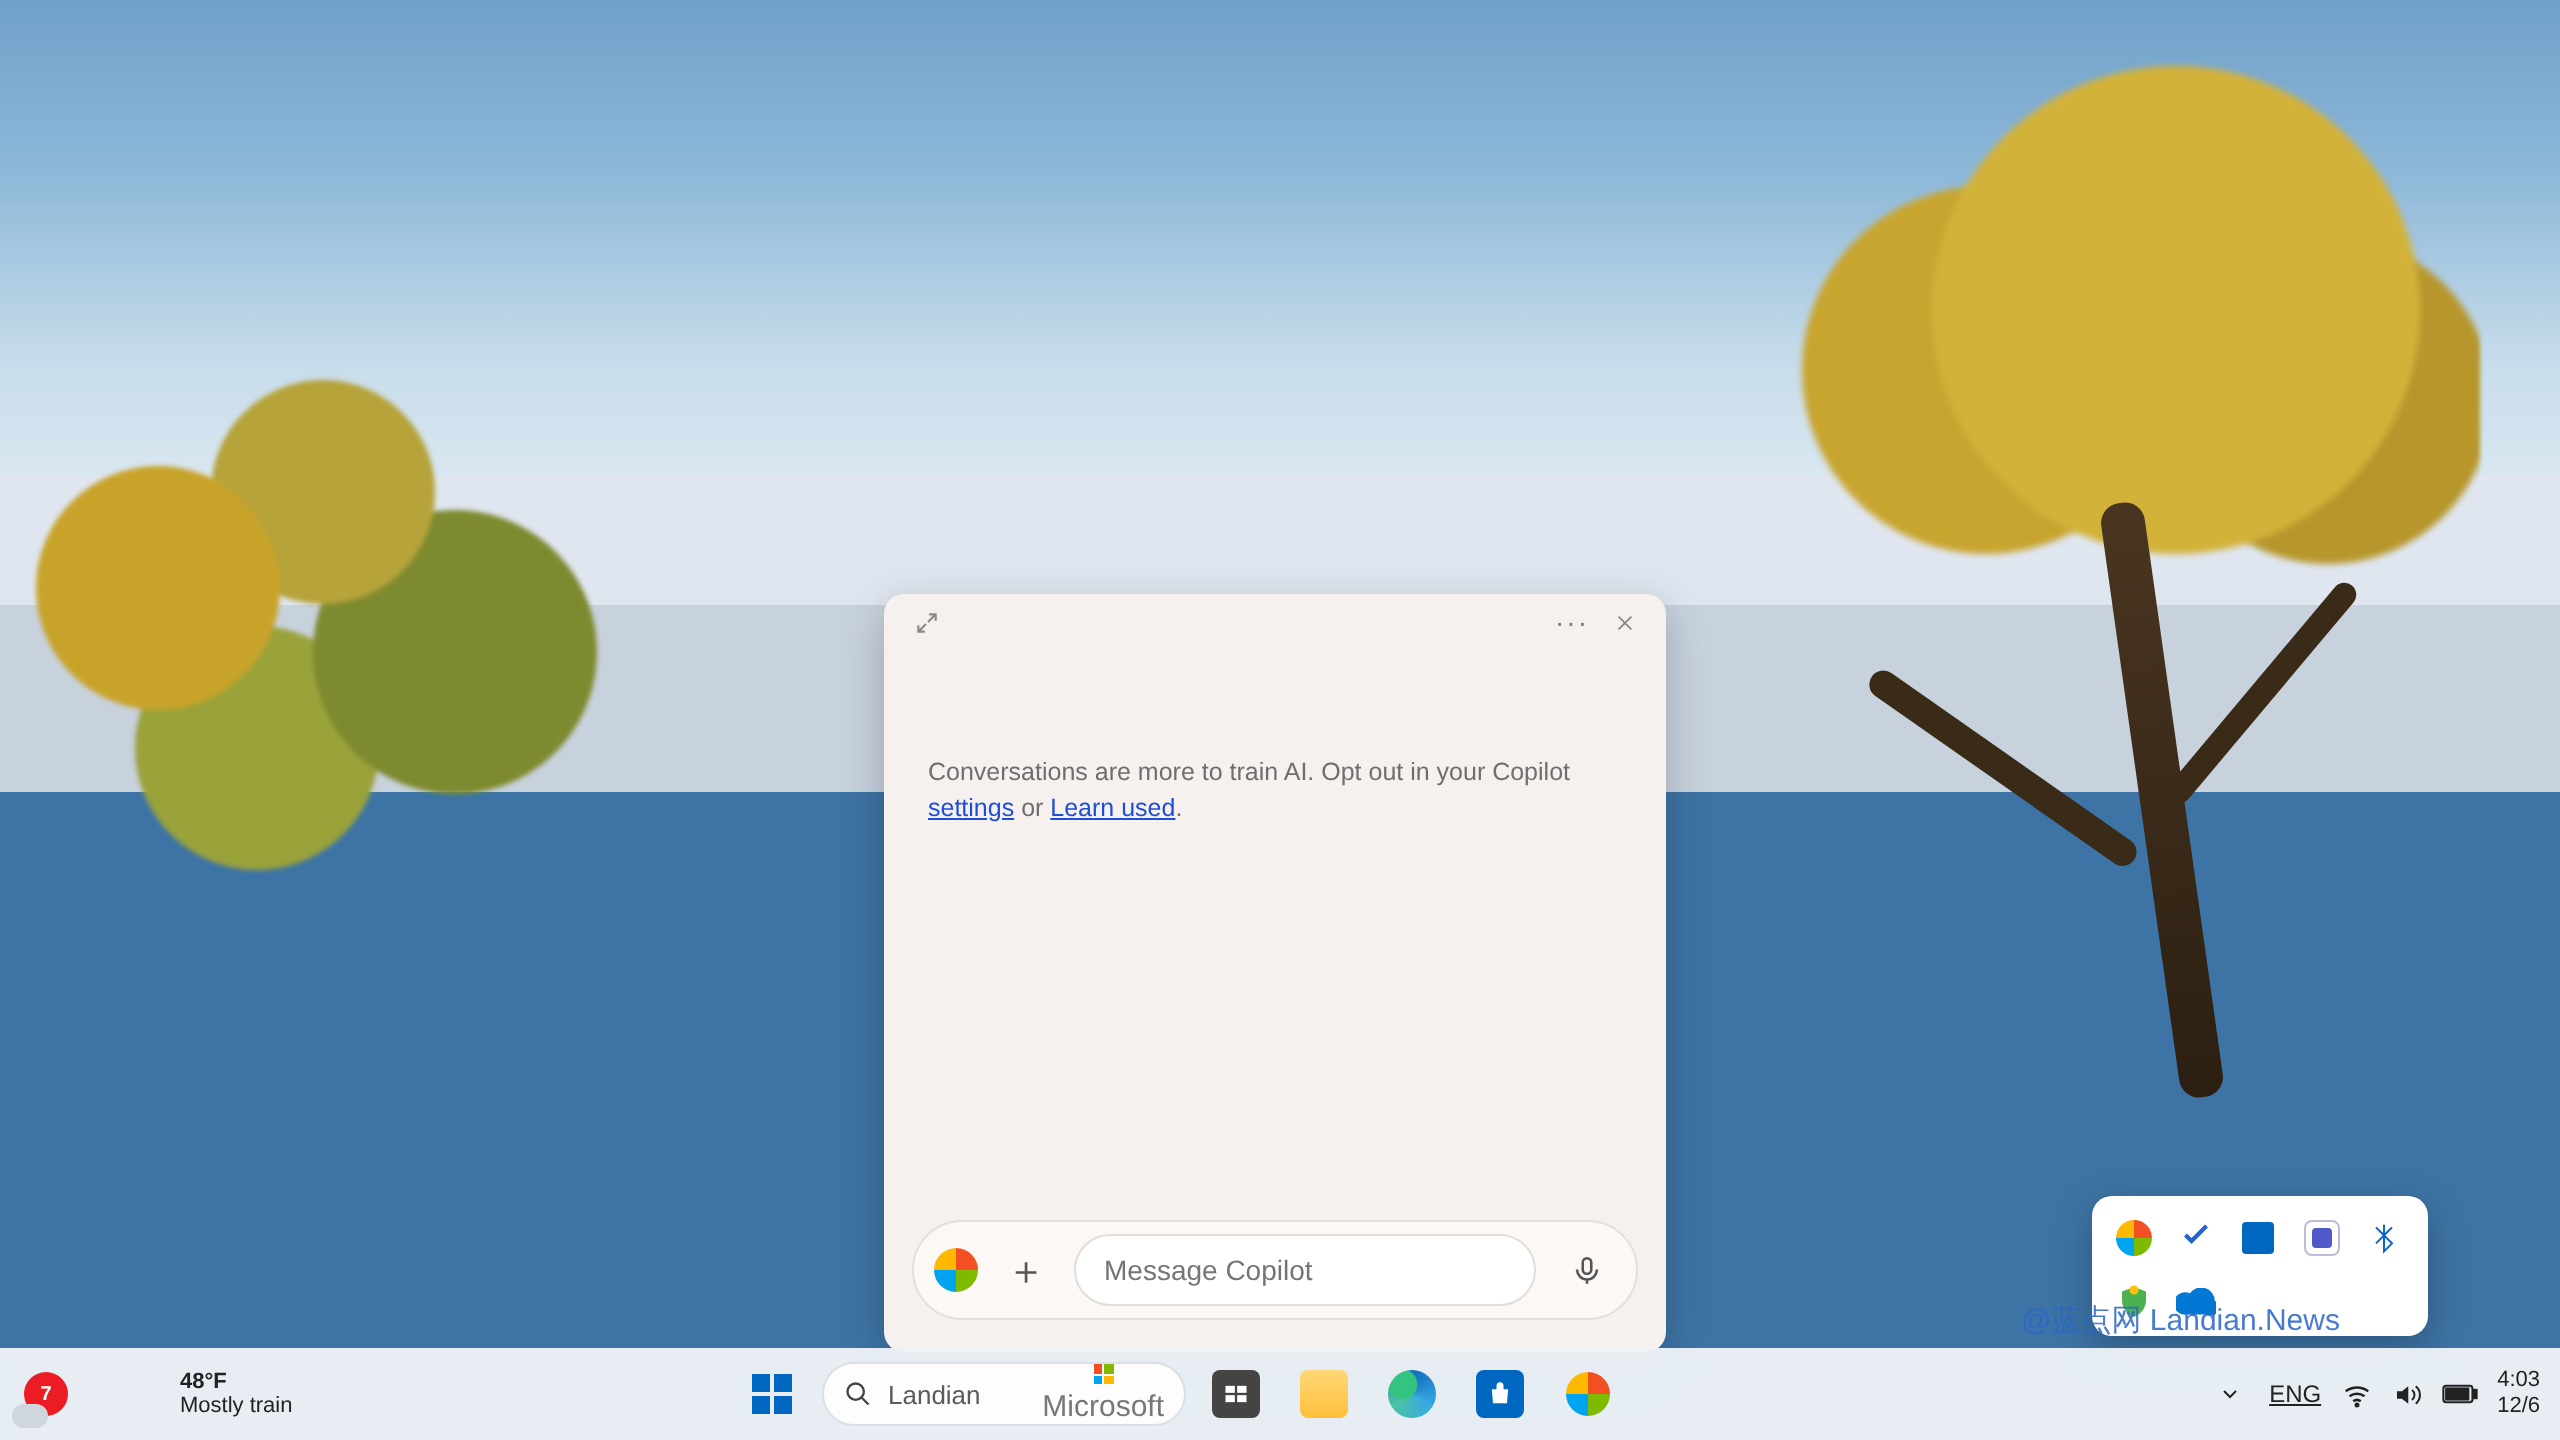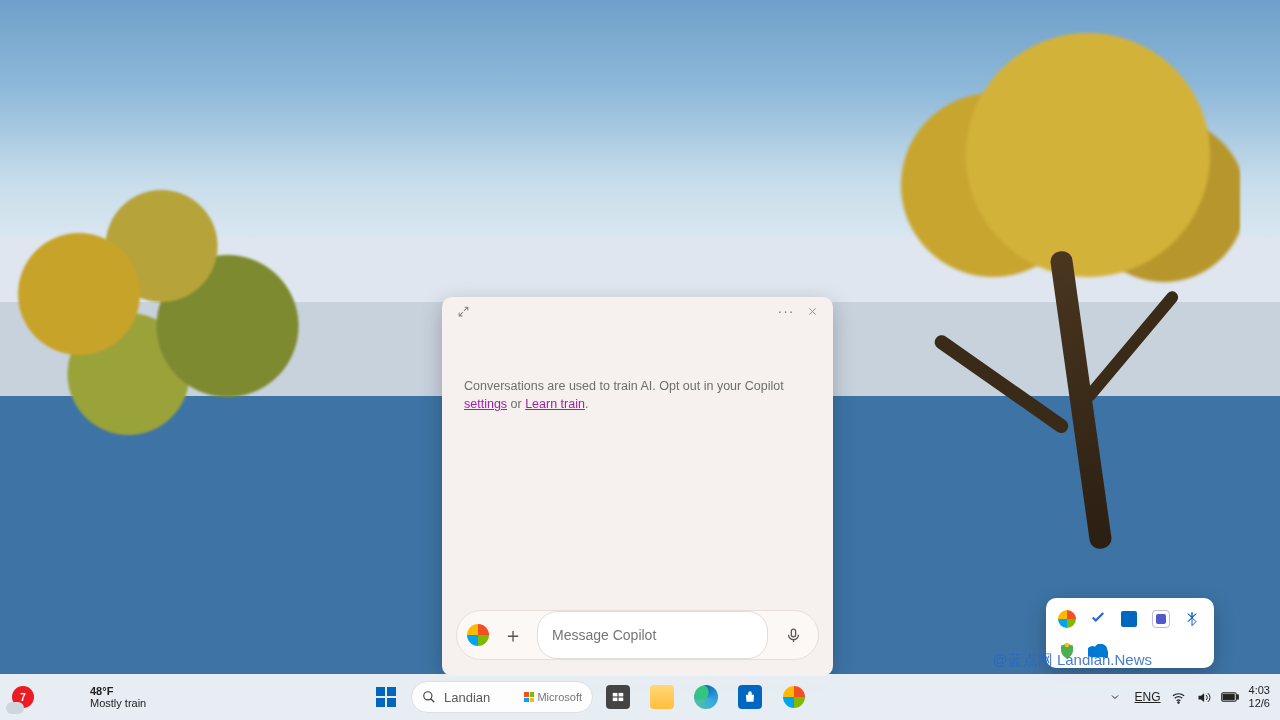--- a/index.html
+++ b/index.html
@@ -50,33 +50,33 @@
 .copilot {
   position:absolute; left:442px; top:297px; width:391px; height:379px;
   background:#f6f1ee; border-radius:10px;
   box-shadow:0 6px 22px rgba(0,0,0,.22);
   display:flex; flex-direction:column;
 }
 .copilot-top{height:28px; display:flex; align-items:center; padding:0 8px;}
 .copilot-top .spacer{flex:1;}
 .win-btn{width:26px;height:26px;display:flex;align-items:center;justify-content:center;color:#7a7a7a;border-radius:4px;}
 .copilot-body{flex:1; padding:52px 22px 0 22px; font-size:12.5px; color:#6e6e6e; line-height:1.45;}
-.copilot-body a{color:#a21caf;text-decoration:underline;}
+.copilot-body a{color:#1d4ed8;text-decoration:underline;}
 .copilot-input-row{
   margin:0 14px 16px 14px; height:50px; background:#fbf8f6;
   border:1px solid #e7ded9; border-radius:26px;
   display:flex; align-items:center; padding:0 10px; gap:10px;
 }
 .copilot-logo{
   width:22px;height:22px;border-radius:50%;
   background:conic-gradient(#f25022 0 90deg,#7fba00 90deg 180deg,#00a4ef 180deg 270deg,#ffb900 270deg 360deg);
 }
 .plus-btn{width:28px;height:28px;display:flex;align-items:center;justify-content:center;font-size:20px;color:#555;border-radius:50%;}
 .msg-input{
-  flex:1;height:48px;border:1px solid #e4dcd7;border-radius:20px;
+  flex:1;height:36px;border:1px solid #e4dcd7;border-radius:20px;
   background:#fff;padding:0 14px;font-size:14px;color:#555;outline:none;
 }
 .mic-btn{width:30px;height:30px;display:flex;align-items:center;justify-content:center;color:#555;}
 
 
 .tray-popup{
   position:absolute; right:66px; bottom:52px;
   width:168px; background:#fff; border-radius:10px;
   box-shadow:0 6px 20px rgba(0,0,0,.25);
   padding:10px 10px 6px 10px;
@@ -95,36 +95,36 @@
 .weather-cloud{position:absolute;left:-6px;bottom:-6px;width:18px;height:12px;background:#cfd6dd;border-radius:10px;}
 .weather-txt{font-size:11px;line-height:1.1;color:#222;margin-left:48px;}
 .tb-center{flex:1;display:flex;align-items:center;justify-content:center;gap:6px;}
 .start-btn{width:38px;height:38px;display:flex;align-items:center;justify-content:center;border-radius:6px;}
 .win-logo{width:20px;height:20px;display:grid;grid-template-columns:1fr 1fr;grid-template-rows:1fr 1fr;gap:2px;}
 .win-logo div{background:#0067c0;}
 .search-pill{
   width:182px;height:32px;background:#fdfdfe;border:1px solid #dcdfe4;border-radius:16px;
   display:flex;align-items:center;padding:0 10px;gap:8px;font-size:13px;color:#5a5a5a;
 }
-.search-pill .ms{margin-left:auto;font-size:11px;color:#777;display:flex;align-items:center;gap:3px;}
+.search-pill .ms{margin-left:auto;font-size:15px;color:#777;display:flex;align-items:center;gap:3px;flex-direction:column;}
 .ms-logo{width:10px;height:10px;display:grid;grid-template-columns:1fr 1fr;grid-template-rows:1fr 1fr;gap:1px;}
 .ms-logo span:nth-child(1){background:#f25022;} .ms-logo span:nth-child(2){background:#7fba00;}
 .ms-logo span:nth-child(3){background:#00a4ef;} .ms-logo span:nth-child(4){background:#ffb900;}
 .tb-icon{width:38px;height:38px;display:flex;align-items:center;justify-content:center;border-radius:6px;}
 .icon-box{width:24px;height:24px;border-radius:4px;display:flex;align-items:center;justify-content:center;}
 .explorer{background:linear-gradient(#ffd877,#ffbf3c);}
 .edge{background:radial-gradient(circle at 30% 30%,#33c481 0 7px,transparent 8px),conic-gradient(#0f6cbd,#36a9e1,#4cc2a3,#0f6cbd);border-radius:50%;}
 .store{background:#0067c0;color:#fff;font-size:13px;}
 .tb-right{display:flex;align-items:center;gap:10px;padding-right:10px;min-width:300px;justify-content:flex-end;color:#222;}
 .chev{font-size:12px;padding:4px;}
 .sys-icon{font-size:12px;text-decoration:underline;}
 .clock{font-size:11px;text-align:right;line-height:1.15;}
 
 
-.wm{position:absolute;right:128px;bottom:50px;color:#2a66c8;font-size:15px;opacity:.85;pointer-events:none;}
+.wm{position:absolute;right:110px;bottom:50px;color:#2a66c8;font-size:15px;opacity:.85;pointer-events:none;}
 
 svg{display:block;}
 </style>
 </head>
 <body>
 
 <div class="desktop">
   <div class="tree-left"></div>
   <div class="tree-right">
     <div class="canopy"></div>
@@ -144,21 +144,21 @@
     <div class="spacer"></div>
     <div class="win-btn" style="font-size:14px;letter-spacing:1px;">···</div>
     <div class="win-btn">
       <svg width="11" height="11" viewBox="0 0 24 24" stroke="#8a8a8a" stroke-width="2">
           <path d="M5 5l14 14M19 5L5 19"></path>
         </svg>
     </div>
   </div>
 
   <div class="copilot-body">
-    <span>Conversations are used to train AI. Opt out in your Copilot </span><a href="#">settings</a><span> or </span><a href="#">Learn train</a><span>.</span>
+    <span>Conversations are more to train AI. Opt out in your Copilot </span><a href="#">settings</a><span> or </span><a href="#">Learn used</a><span>.</span>
   </div>
 
   <div class="copilot-input-row">
     <div class="copilot-logo"></div>
     <div class="plus-btn">＋</div>
     <input class="msg-input" placeholder="Message Copilot" style="">
     <div class="mic-btn">
       <svg width="17" height="17" viewBox="0 0 24 24" fill="none" stroke="#555" stroke-width="1.8">
           <rect x="9" y="3" width="6" height="11" rx="3"></rect>
           <path d="M5 11a7 7 0 0 0 14 0M12 18v3"></path>

